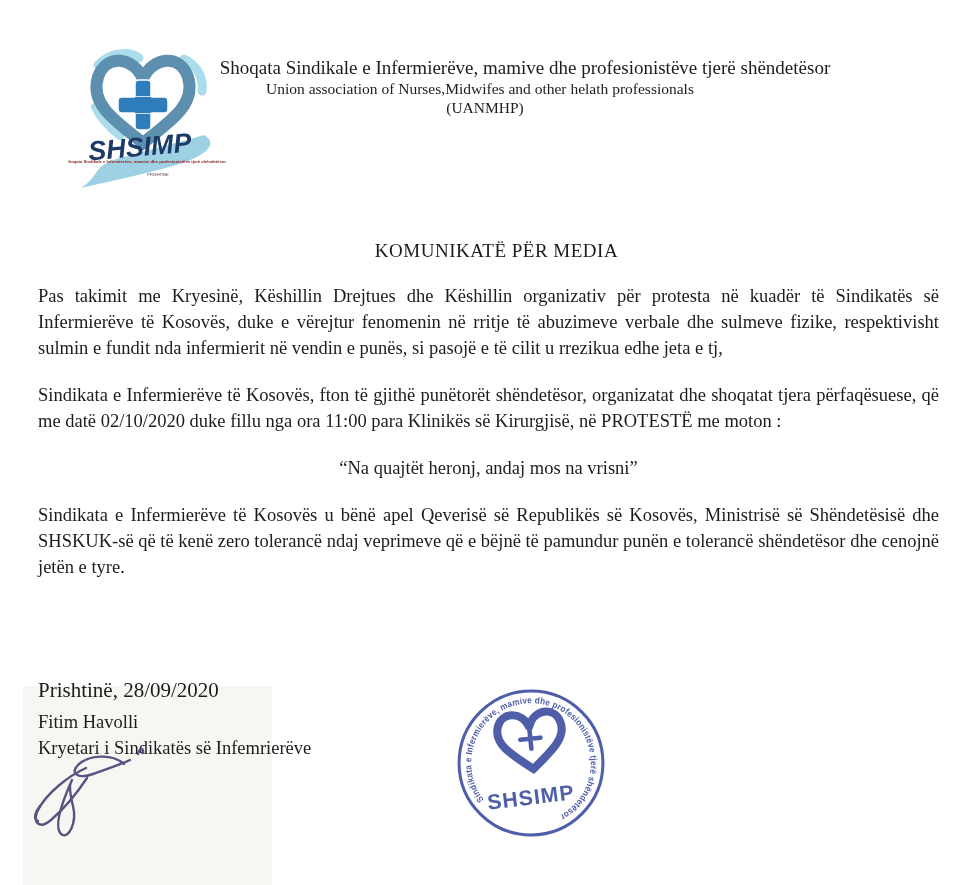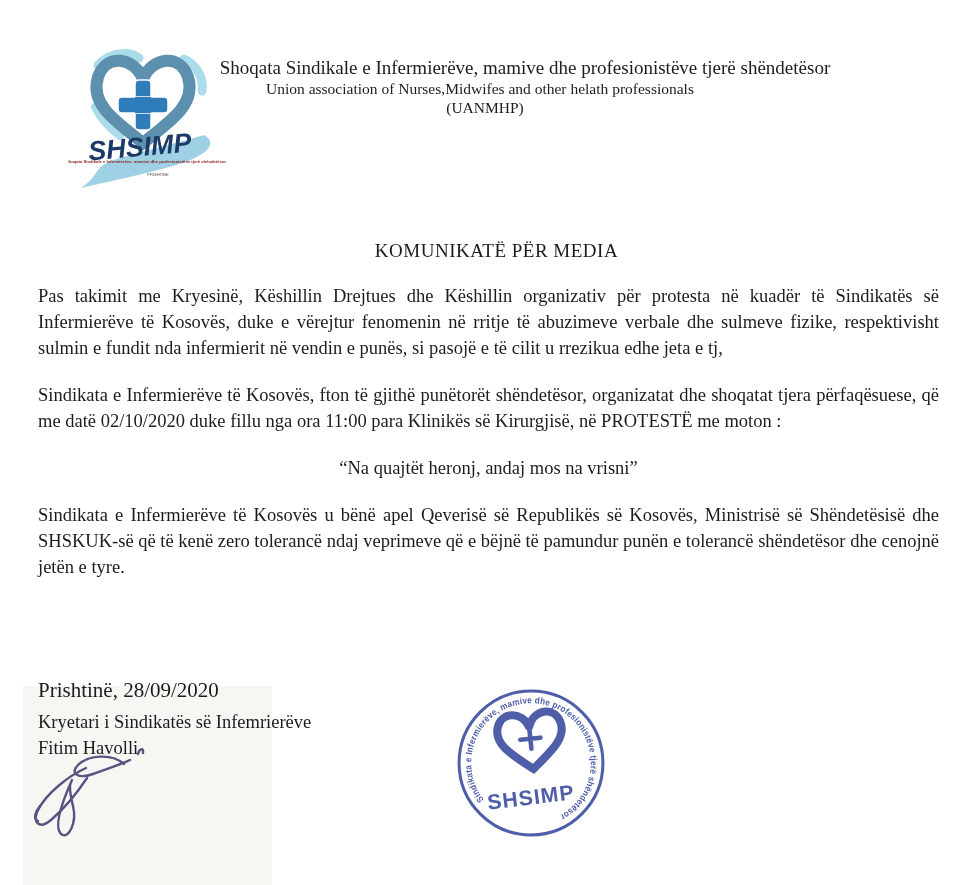--- a/index.html
+++ b/index.html
@@ -77,22 +77,22 @@
   <div class="content">
     <p>Pas takimit me Kryesinë, Këshillin Drejtues dhe Këshillin organizativ për protesta në kuadër të Sindikatës së Infermierëve të Kosovës, duke e vërejtur fenomenin në rritje të abuzimeve verbale dhe sulmeve fizike, respektivisht sulmin e fundit nda infermierit në vendin e punës, si pasojë e të cilit u rrezikua edhe jeta e tj,</p>
     <p>Sindikata e Infermierëve të Kosovës, fton të gjithë punëtorët shëndetësor, organizatat dhe shoqatat tjera përfaqësuese, që me datë 02/10/2020 duke fillu nga ora 11:00 para Klinikës së Kirurgjisë, në PROTESTË me moton :</p>
     <p class="center">“Na quajtët heronj, andaj mos na vrisni”</p>
     <p>Sindikata e Infermierëve të Kosovës u bënë apel Qeverisë së Republikës së Kosovës, Ministrisë së Shëndetësisë dhe SHSKUK-së që të kenë zero tolerancë ndaj veprimeve që e bëjnë të pamundur punën e tolerancë shëndetësor dhe cenojnë jetën e tyre.</p>
   </div>
 
   <div class="dateline">Prishtinë, 28/09/2020</div>
 
   <div class="signer">
+    <div>Fitim Havolli</div>
     <div>Kryetari i Sindikatës së Infemrierëve</div>
-    <div>Fitim Havolli</div>
   </div>
 
   <svg class="signature" viewBox="0 0 140 105">
     <g stroke="#565480" stroke-width="2.4" fill="none" stroke-linecap="round">
       <path d="M112,14 c1,-5 6,-7 5,-1"></path>
       <path d="M98,24 C86,13 62,15 52,25 C43,34 53,39 67,34 C81,29 93,25 104,20"></path>
       <path d="M60,28 C42,36 20,54 12,70 C6,82 13,90 25,80 C39,68 53,50 61,38"></path>
       <path d="M46,40 C37,60 27,86 35,94 C43,100 51,82 47,66 C44,54 43,46 45,42"></path>
       <path d="M14,66 C9,72 7,79 12,81"></path>
     </g>

